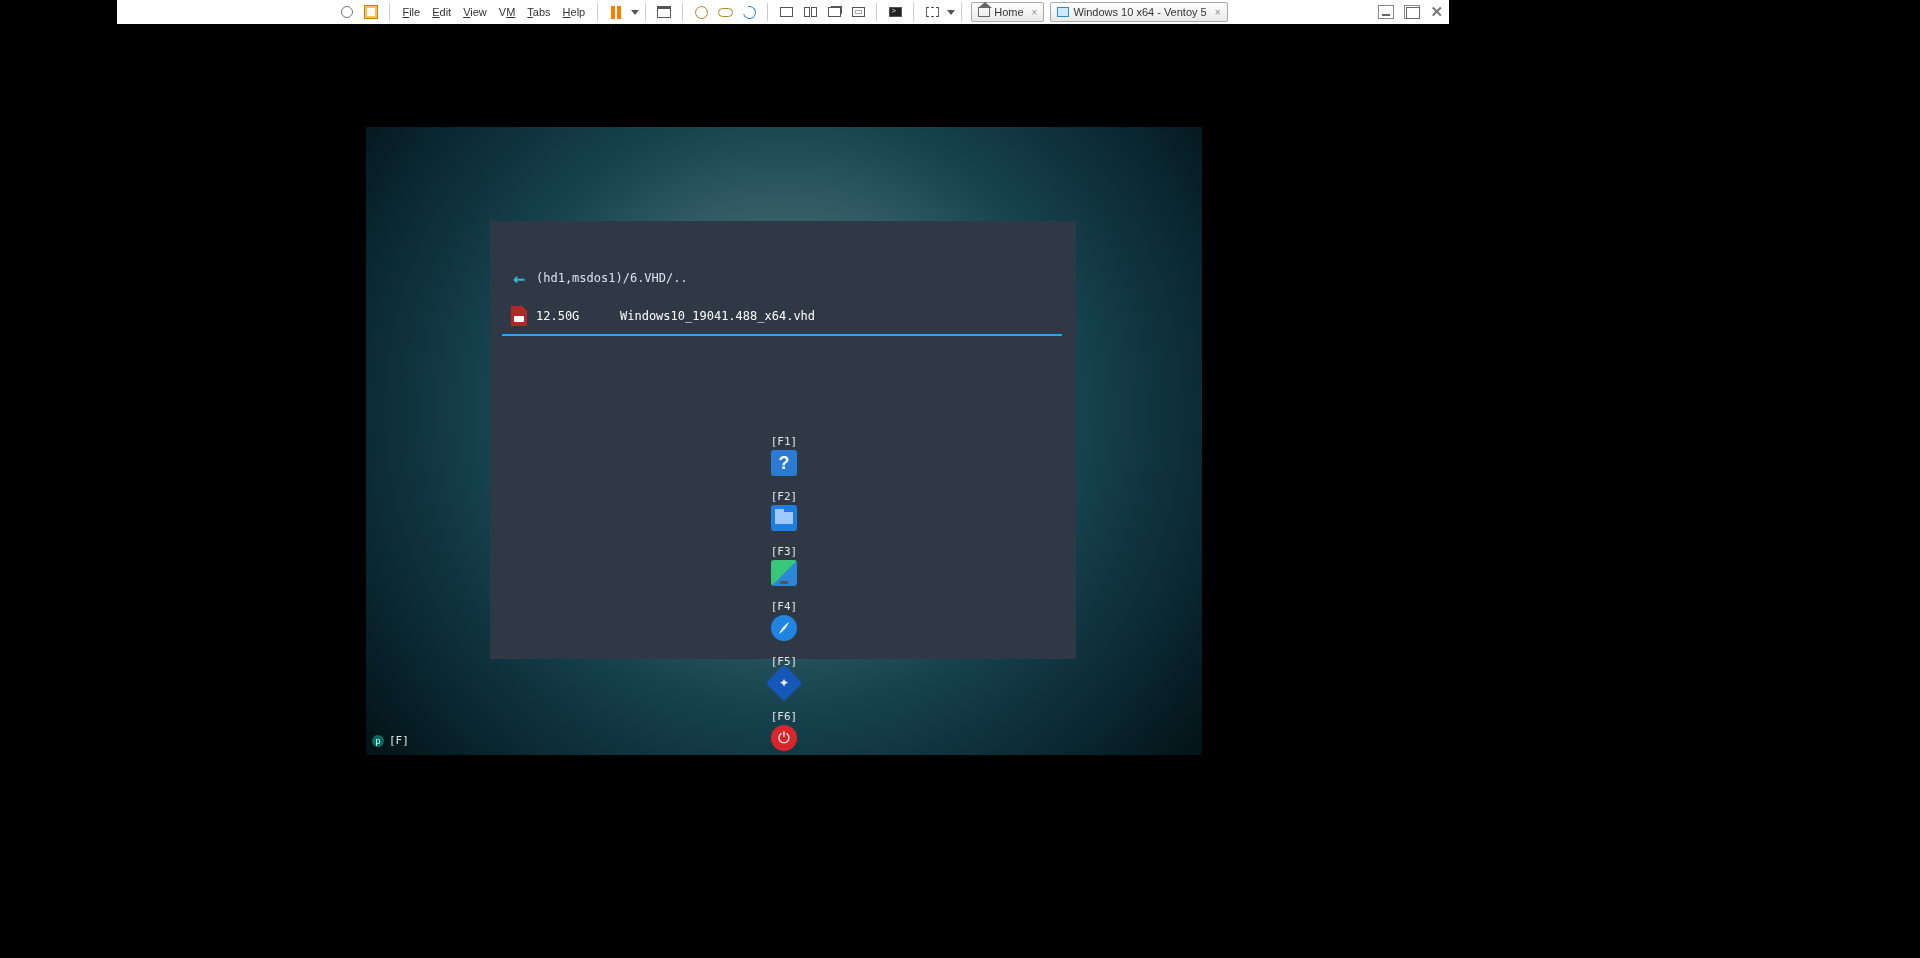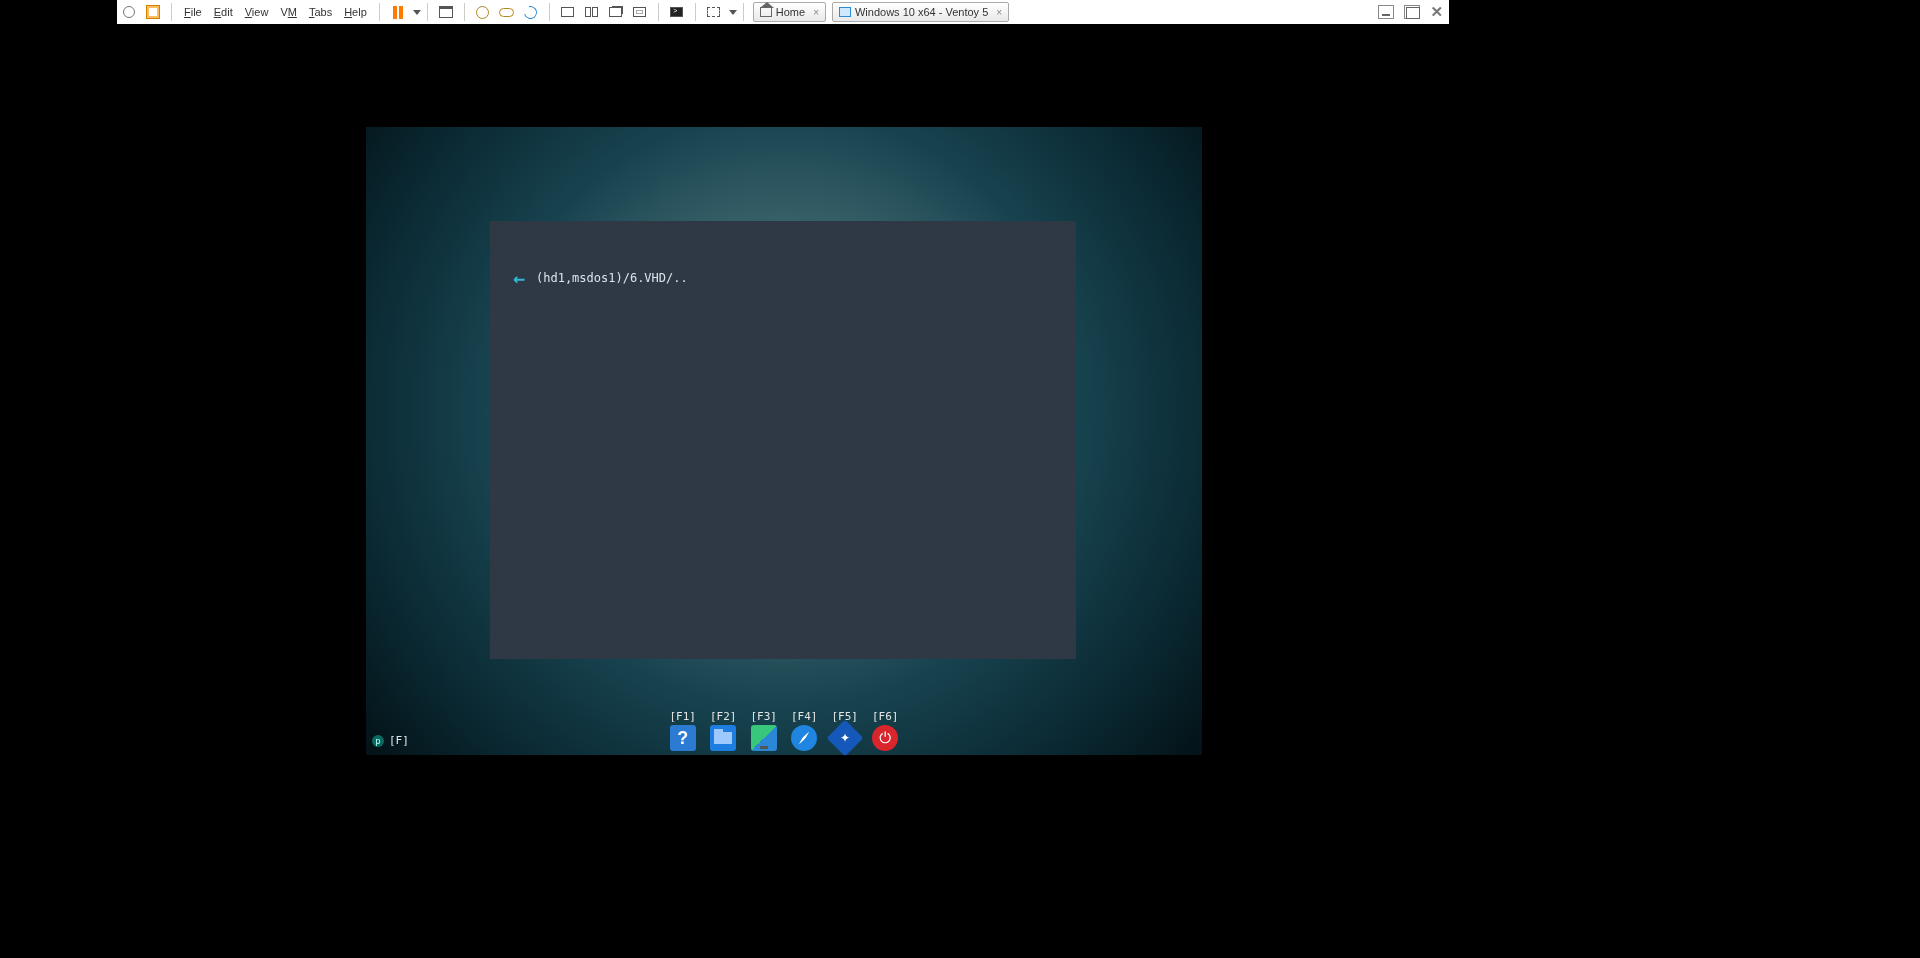--- a/index.html
+++ b/index.html
@@ -1,20 +1,20 @@
 <!DOCTYPE html>
 <html><head>
 <meta charset="utf-8">
 <style>
   * { box-sizing: border-box; margin:0; padding:0; }
   html,body{ width:1920px; height:958px; background:#000; font-family: Tahoma, "Segoe UI", sans-serif; overflow:hidden;}
   
   .vmw-bar{
     position:absolute; top:0; left:117px; width:1332px; height:24px;
-    background:#fff; display:flex; align-items:center; font-size:11px; color:#333;
+    background:#fff; display:flex; align-items:center; font-size:11px; color:#333;justify-content:center;
   }
   .vmw-sep{ width:1px; height:18px; background:#ccc; margin:0 6px;}
   .vmw-menu{ margin:0 6px; cursor:default; }
   .vmw-menu u{ text-decoration:underline; }
   .icon-sq{ width:16px; height:16px; display:flex; align-items:center; justify-content:center; margin:0 4px;}
   .pause-icon{ display:flex; gap:2px;}
   .pause-icon span{ width:4px; height:13px; background:#ff7b00;}
   .drop-tri{ width:0;height:0;border-left:4px solid transparent;border-right:4px solid transparent;border-top:5px solid #555; margin-left:3px;}
   .tab-btn{
     height:20px; border:1px solid #aaa; border-radius:2px; background:linear-gradient(#fff,#e9e9e9);
@@ -60,21 +60,21 @@
   .row2 .underline{ position:absolute; bottom:-3px; left:12px; right:14px; height:2px; background:#1fa6ff;}
   .ic-cell{ width:34px; display:flex; justify-content:center;}
   .arrow-back{ color:#35b6d4; font-size:20px; font-weight:bold;}
   .disk-ico{ width:16px;height:20px; background:#b02828; position:relative;}
   .disk-ico::before{content:"";position:absolute;top:0;right:0;width:0;height:0;border-top:5px solid #2f3845;border-left:5px solid transparent;}
   .disk-ico::after{content:"";position:absolute;bottom:4px;left:3px;width:10px;height:6px;background:#fff;border-radius:1px;}
   .col-size{ width:84px;}
   .col-name{ }
 
   
-  .ventoy-bar{ position:absolute; bottom:4px; left:0; right:0; display:flex; justify-content:center; gap:14px;}
+  .ventoy-bar{ position:absolute; bottom:4px; left:0; right:0; display:flex; justify-content:center; gap:14px;flex-direction:column;}
   .vkey{ display:flex; flex-direction:column; align-items:center; gap:2px;}
   .vkey .lbl{ font-family: "DejaVu Sans Mono",monospace; font-size:11px; color:#e6e6e6;}
   .vbtn{ width:26px;height:26px; display:flex;align-items:center;justify-content:center; border-radius:3px;}
   .vbtn.help{ background:#2a7bd1; color:#fff; font-size:18px; font-weight:bold;}
   .vbtn.folder{ background:#1e7de0; position:relative;}
   .vbtn.folder::before{content:"";position:absolute;top:7px;left:4px;width:18px;height:12px;background:#9ec9ff;}
   .vbtn.folder::after{content:"";position:absolute;top:4px;left:4px;width:9px;height:4px;background:#9ec9ff;}
   .vbtn.display{ background:linear-gradient(135deg,#38c67a 0%,#38c67a 50%,#2b88d6 50%,#2b88d6 100%); position:relative;}
   .vbtn.display::after{content:"";position:absolute;bottom:2px;left:9px;width:8px;height:3px;background:#555;}
   .vbtn.compass{ background:#1f85e0;border-radius:50%; color:#fff; position:relative;}
@@ -178,20 +178,28 @@
 
 <div class="guest">
 
   <div class="panel">
     <div class="row row1">
       <span class="ic-cell">
           <span class="arrow-back">←</span>
         </span>
       <span>(hd1,msdos1)/6.VHD/..</span>
     </div>
+    <div class="row row2 sel">
+      <span class="ic-cell">
+          <span class="disk-ico"></span>
+        </span>
+      <span class="col-size">12.50G</span>
+      <span class="col-name">Windows10_19041.488_x64.vhd</span>
+      <span class="underline"></span>
+    </div>
   </div>
 
   <div class="ventoy-bar">
     <div class="vkey">
       <span class="lbl">[F1]</span>
       <span class="vbtn help">?</span>
     </div>
     <div class="vkey">
       <span class="lbl">[F2]</span>
       <span class="vbtn folder"></span>

